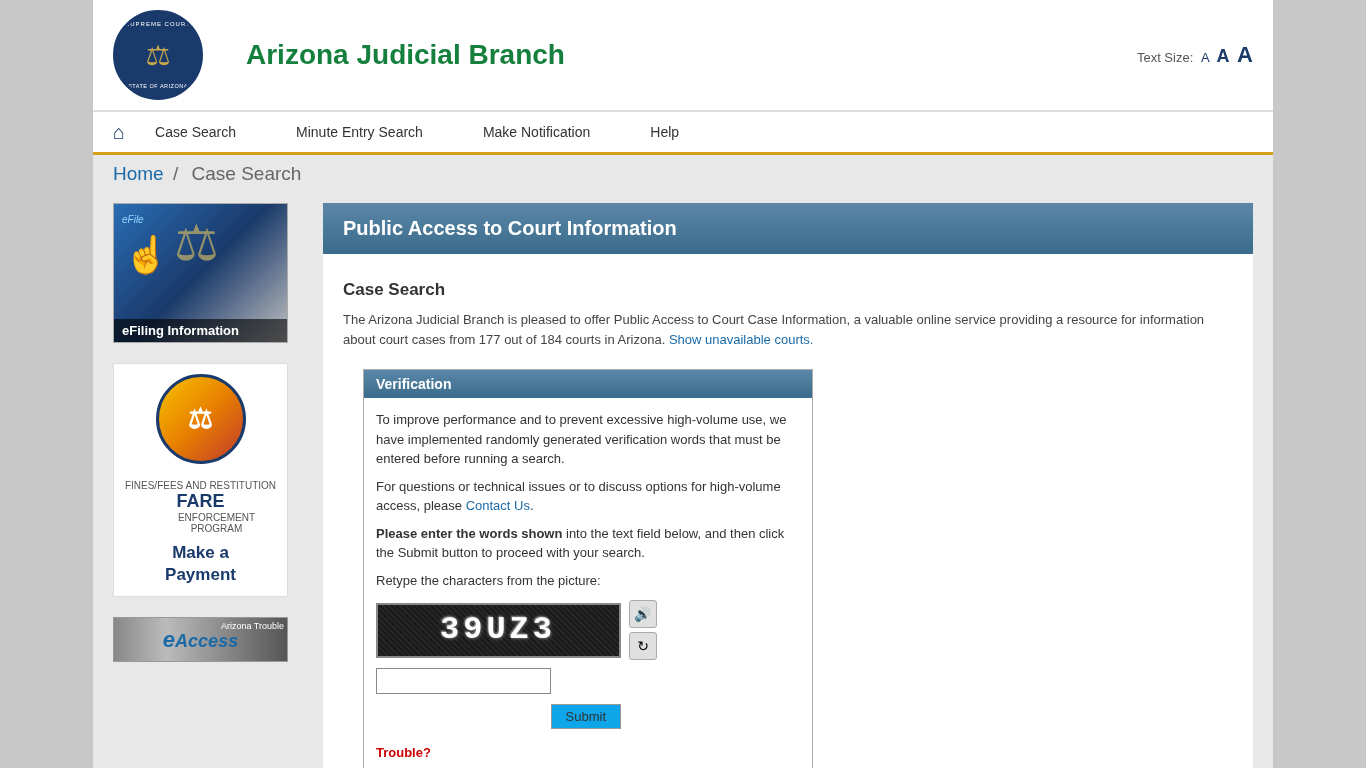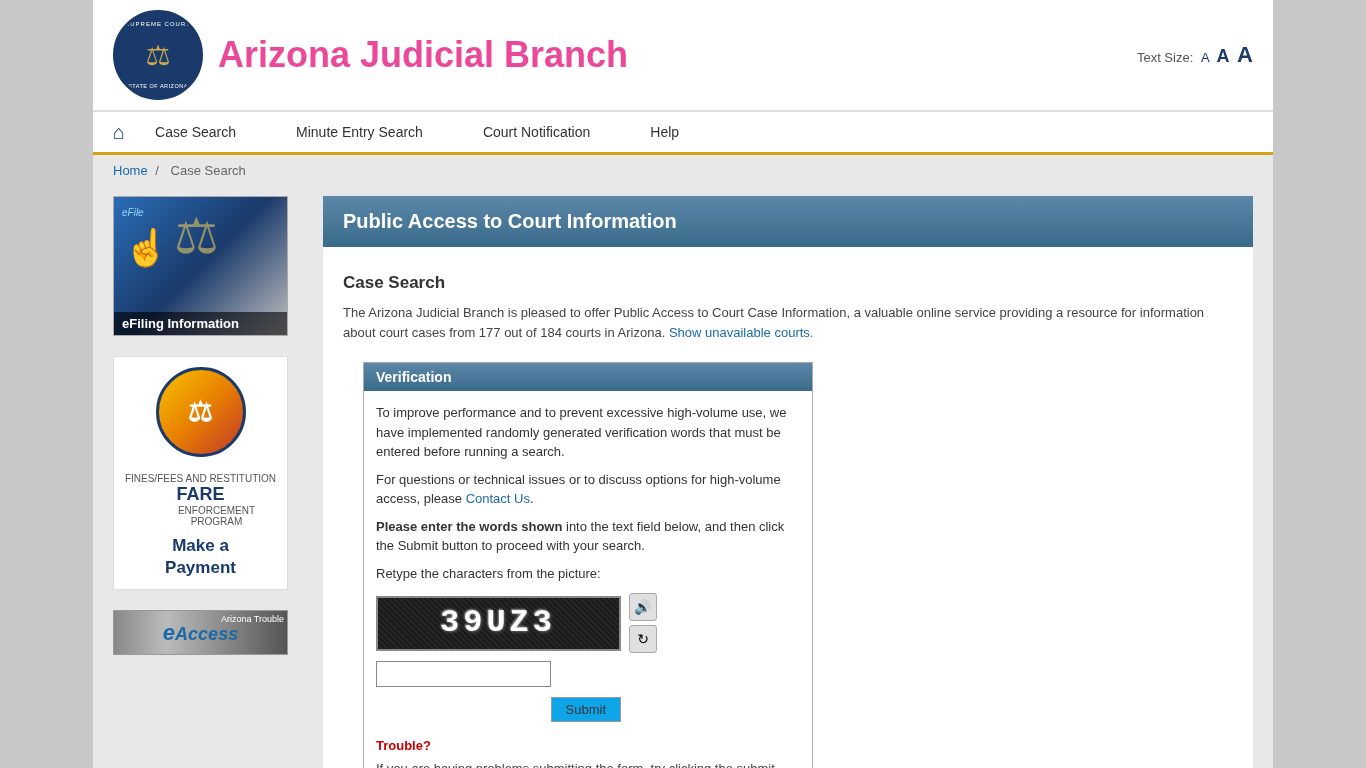--- a/index.html
+++ b/index.html
@@ -70,23 +70,24 @@
       font-size: 5.5px;
       color: #fff;
       text-transform: uppercase;
       letter-spacing: 0.5px;
       position: absolute;
       bottom: 8px;
       width: 80px;
       text-align: center;
     }
     .site-title {
-      color: #ec4899;
-      font-size: 36px;
-      font-weight: bold;
+      color: #15803d;
+      font-size: 28px;
+      font-weight: bold;
+      margin-left: 28px;
     }
     .text-size-area {
       font-size: 13px;
       color: #555;
       text-align: right;
     }
     .text-size-area span { color: #555; }
     .text-size-area a {
       color: #1a3a6b;
       text-decoration: none;
@@ -120,21 +121,21 @@
     }
     .nav-links li a {
       color: #333;
       text-decoration: none;
       font-size: 14px;
     }
     
     .breadcrumb {
       background: #e8e8e8;
       padding: 8px 20px;
-      font-size: 13px;
+      font-size: 19px;
     }
     .breadcrumb a { color: #1a6aa8; text-decoration: none; }
     .breadcrumb span { color: #666; margin: 0 4px; }
     
     .content-area {
       display: flex;
       gap: 0;
       padding: 10px 20px;
     }
     
@@ -423,21 +424,21 @@
       <a href="#" class="large">A</a>
       <a href="#" class="largest">A</a>
     </div>
   </div>
 
   <div class="nav-bar">
     <a href="#" class="nav-home">⌂</a>
     <ul class="nav-links">
       <li><a href="#">Case Search</a></li>
       <li><a href="#">Minute Entry Search</a></li>
-      <li><a href="#">Court Notification</a></li>
+      <li><a href="#">Make Notification</a></li>
       <li><a href="#">Help</a></li>
     </ul>
   </div>
 
   <div class="breadcrumb">
     <a href="#">Home</a>
     <span>/</span>
     <span>Case Search</span>
   </div>
 

